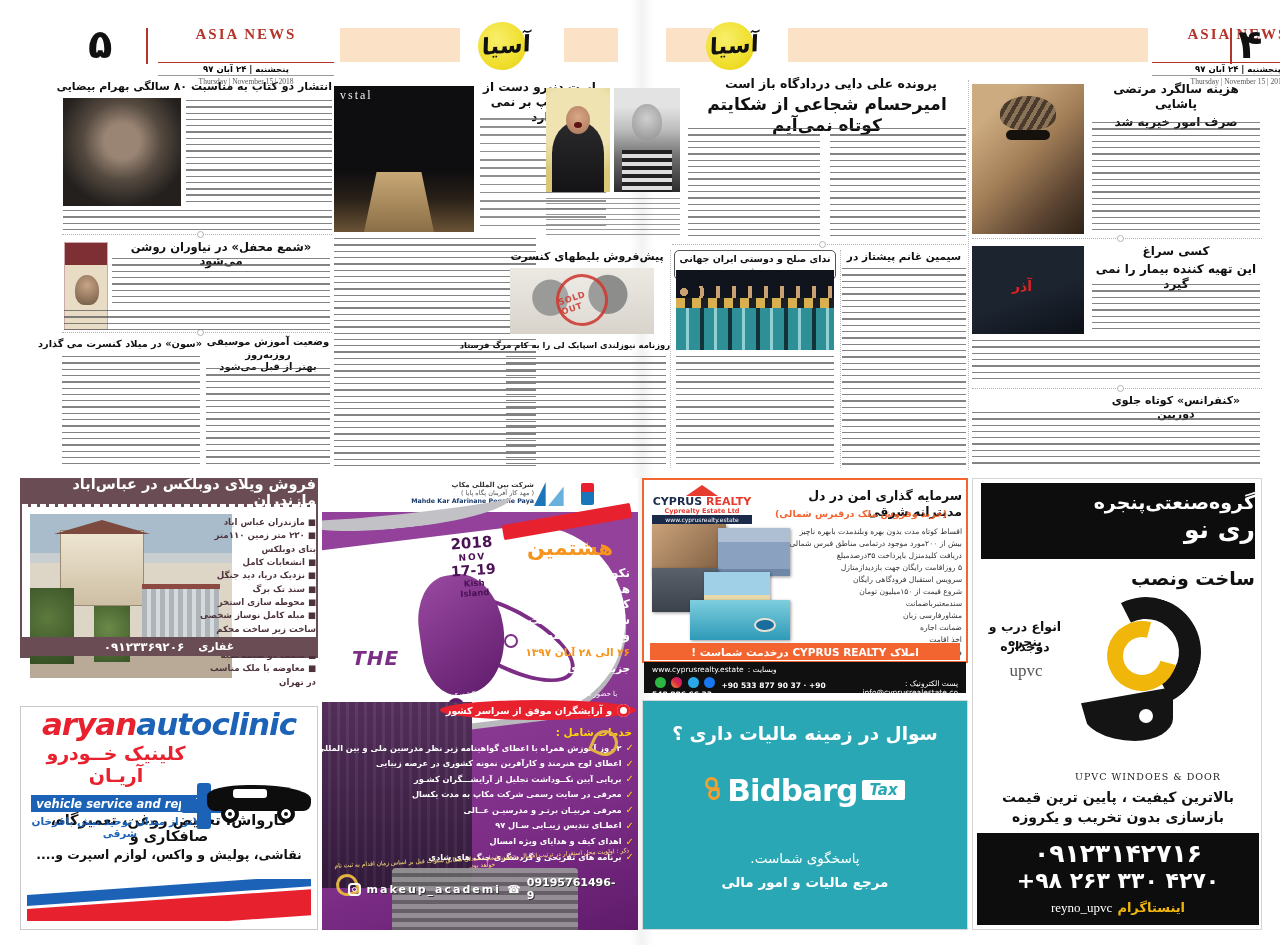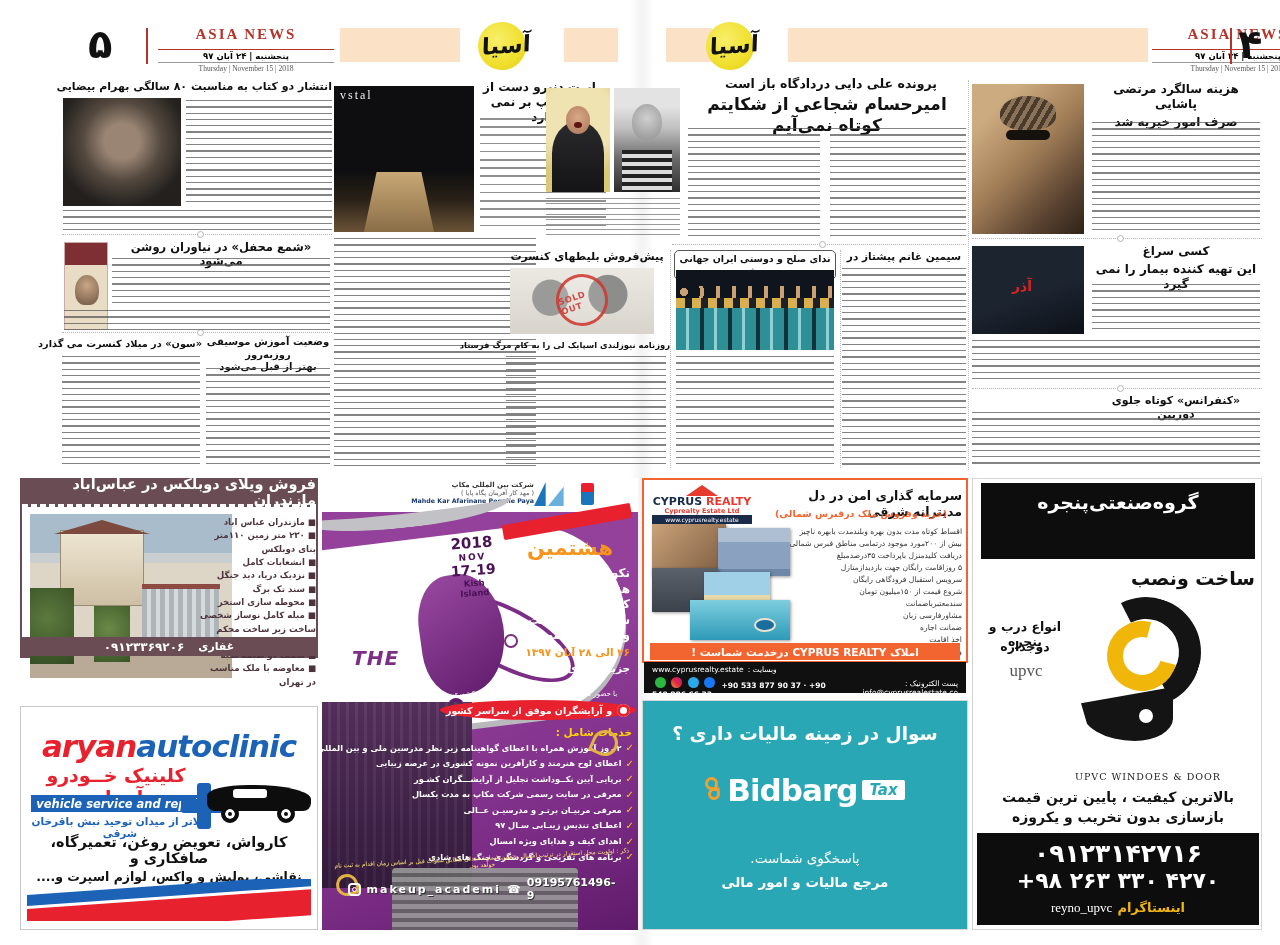--- a/index.html
+++ b/index.html
@@ -11,21 +11,21 @@
   
   .gx{background-image:repeating-linear-gradient(180deg,#5a5a5c 0,#5a5a5c 1.3px,transparent 1.3px,transparent 6.3px);opacity:.75}
   .gx.lg{background-image:repeating-linear-gradient(180deg,#6b6b6e 0,#6b6b6e 1.6px,transparent 1.6px,transparent 8.2px)}
   .gx.cap{background-image:repeating-linear-gradient(180deg,#777 0,#777 1.1px,transparent 1.1px,transparent 5.2px)}
   .hl{font-weight:bold;color:#101010;direction:rtl;text-align:center;line-height:1.25}
   .hdiv{border-top:1px dotted #b3b3b3}
   .knot{position:absolute;width:7px;height:7px;border:1px solid #b3b3b3;border-radius:50%;background:#fff;top:-4px;left:50%}
   .vdiv{border-left:1px dotted #bdbdbd}
   .ph{overflow:hidden}
   .band{background:#fbe2c6}
-  .brand-name{color:#b5342a;font-family:"Liberation Serif",serif;font-weight:bold;font-size:15px;letter-spacing:2px;border-bottom:1.5px solid #b5342a;padding-bottom:6px;text-align:center}
+  .brand-name{color:#b5342a;font-family:"Liberation Serif",serif;font-weight:bold;font-size:15px;letter-spacing:2px;border-bottom:1.5px solid #b5342a;padding-bottom:19px;text-align:center}
   .brand-fa{font-size:8.5px;font-weight:bold;direction:rtl;text-align:center;border-bottom:1px solid #999;padding:1px 0}
   .brand-en{font-size:7.5px;color:#555;font-family:"Liberation Serif",serif;text-align:center;padding-top:1px}
   .pgnum{font-size:40px;font-weight:bold;color:#111;line-height:1}
   .logo-circle{background:radial-gradient(circle at 40% 35%,#f8ef6a,#f0df2e 60%,#e3cd14);border-radius:50%}
   .logo-txt{font-size:23px;font-weight:900;color:#111;transform:skew(-6deg) rotate(-4deg);font-family:"DejaVu Sans",sans-serif}
   .stamp{border:3px solid #cf3a32;color:#cf3a32;border-radius:50%;transform:rotate(-18deg);display:flex;align-items:center;justify-content:center;font-weight:bold;font-size:8.5px;width:52px;height:52px;opacity:.88;background:rgba(255,255,255,.15);letter-spacing:.5px}
   .svc{display:flex;flex-direction:row-reverse;align-items:center;gap:4px;margin-bottom:4.6px}
   .svc .chk{color:#ffd400;font-weight:bold;font-size:10px}
   .svc .txt{color:#fff;font-weight:bold;font-size:8.2px;direction:rtl;white-space:nowrap}
   .vli{color:#4d343c;font-weight:bold;font-size:8.6px;direction:rtl;text-align:right;line-height:1.55;white-space:nowrap}
@@ -193,21 +193,21 @@
         <div class="vli">■ معاوضه با ملک مناسب</div>
         <div class="vli">در تهران</div>
       </div>
     <div class="abs" style="left:0;bottom:0;width:294px;height:19px;background:#6a4c54;color:#fff;display:flex;align-items:center;justify-content:center;gap:14px;direction:rtl">
       <span style="font-weight:bold;font-size:11px">غفاری</span>
       <span style="font-weight:bold;font-size:12px;letter-spacing:1px">۰۹۱۲۳۳۶۹۲۰۶</span>
     </div>
   </div>
 
   <div class="abs" style="left:20px;top:706px;width:298px;height:224px;border:1px solid #c9c9c9;background:#fff;overflow:hidden">
-    <div class="ctr" style="margin-top:24px;font-weight:bold;font-style:italic;font-size:31px;letter-spacing:-1px;line-height:1">
+    <div class="ctr" style="margin-top:2px;font-weight:bold;font-style:italic;font-size:31px;letter-spacing:-1px;line-height:1">
       <span style="color:#e8212e">aryan</span><span style="color:#1c63b7">autoclinic</span>
     </div>
     <div class="rtl" style="color:#e8212e;font-weight:bold;font-size:19px;margin:2px 90px 0 0;text-align:center;width:190px">کلینیک خــودرو آریـان</div>
     <div style="position:absolute;left:10px;top:88px;width:178px;height:17px;background:#1c63b7;color:#fff;display:flex;align-items:center;justify-content:center">
       <span style="font-style:italic;font-weight:bold;font-size:11.5px">vehicle service and repair</span>
     </div>
     <div class="rtl" style="position:absolute;left:4px;top:108px;width:190px;color:#1c63b7;font-weight:bold;font-size:10.5px;text-align:center">بالاتر از میدان توحید نبش باقرخان شرقی</div>
     <span style="position:absolute;left:176px;top:76px;width:14px;height:46px;background:#1c63b7;border-radius:3px"></span>
     <span style="position:absolute;left:160px;top:92px;width:46px;height:14px;background:#1c63b7;border-radius:3px"></span>
     <div style="position:absolute;left:186px;top:66px;width:108px;height:52px">
@@ -383,22 +383,23 @@
         <span style="position:absolute;left:3px;top:11px;width:12px;height:12px;border:3.5px solid #f0a030;border-radius:50% 0 50% 50%;transform:rotate(-6deg)"></span>
       </span>
       <span style="color:#fff;font-weight:bold;font-size:31px;letter-spacing:-1px">Bidbarg</span>
       <span style="background:#fff;color:#2aa7b5;font-weight:bold;font-style:italic;font-size:15px;padding:1px 7px;border-radius:2px;margin-left:3px">Tax</span>
     </div>
     <div class="rtl ctr" style="color:#fff;font-size:13.5px;margin-top:42px">پاسخگوی شماست.</div>
     <div class="rtl ctr" style="color:#fff;font-weight:bold;font-size:13.5px;margin-top:8px">مرجع مالیات و امور مالی</div>
   </div>
 
   <div class="abs" style="left:972px;top:478px;width:290px;height:452px;background:#fff;border:1px solid #d5d5d5">
-    <div style="position:absolute;left:8px;top:4px;width:274px;height:76px;background:#0d0d0d;color:#fff;text-align:center;direction:rtl">
+    <div style="position:absolute;left:8px;top:4px;width:274px;height:76px;background:#0d0d0d;color:#fff;text-align:right;direction:rtl">
       <div style="font-weight:bold;font-size:19px;margin-top:8px">گروه‌صنعتی‌پنجره</div>
+      <div style="font-weight:bold;font-size:25px;margin-top:2px">ری نو</div>
     </div>
     <div class="rtl" style="position:absolute;left:120px;top:88px;width:162px;font-weight:bold;font-size:19px;text-align:right;color:#111">ساخت ونصب</div>
     <div style="position:absolute;left:100px;top:112px;width:150px;height:158px">
       <span style="position:absolute;left:18px;top:6px;width:110px;height:110px;border:22px solid #141414;border-radius:50%;border-left-color:transparent;border-bottom-color:transparent;transform:rotate(18deg)"></span>
       <span style="position:absolute;left:34px;top:30px;width:70px;height:70px;border:16px solid #f0b60a;border-radius:50%;border-right-color:transparent;transform:rotate(-30deg)"></span>
       <span style="position:absolute;left:8px;top:96px;width:92px;height:54px;background:#141414;border-radius:0 0 50% 70%;clip-path:polygon(0 30%,100% 0,100% 100%,12% 100%)"></span>
       <span style="position:absolute;left:66px;top:118px;width:14px;height:14px;background:#fff;border-radius:50%"></span>
     </div>
     <div class="rtl" style="position:absolute;left:2px;top:140px;width:100px;font-weight:bold;font-size:12.5px;text-align:center;color:#111">انواع درب و پنجره</div>
     <div class="rtl" style="position:absolute;left:2px;top:160px;width:100px;font-weight:bold;font-size:12.5px;text-align:center;color:#111">دوجداره</div>

